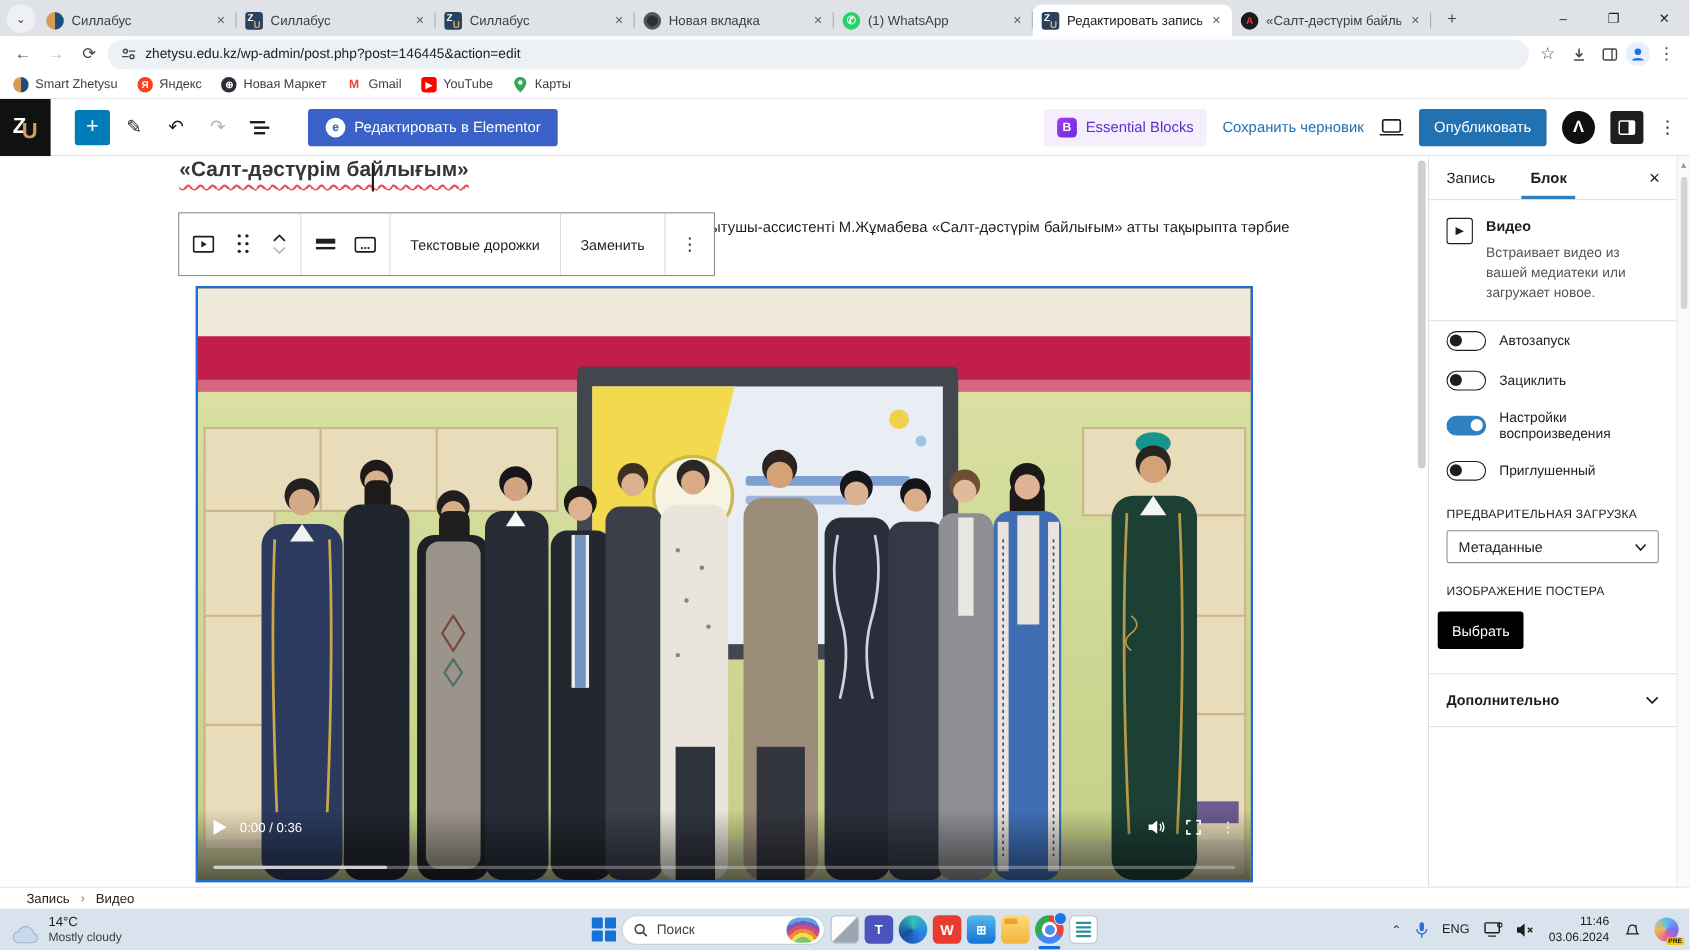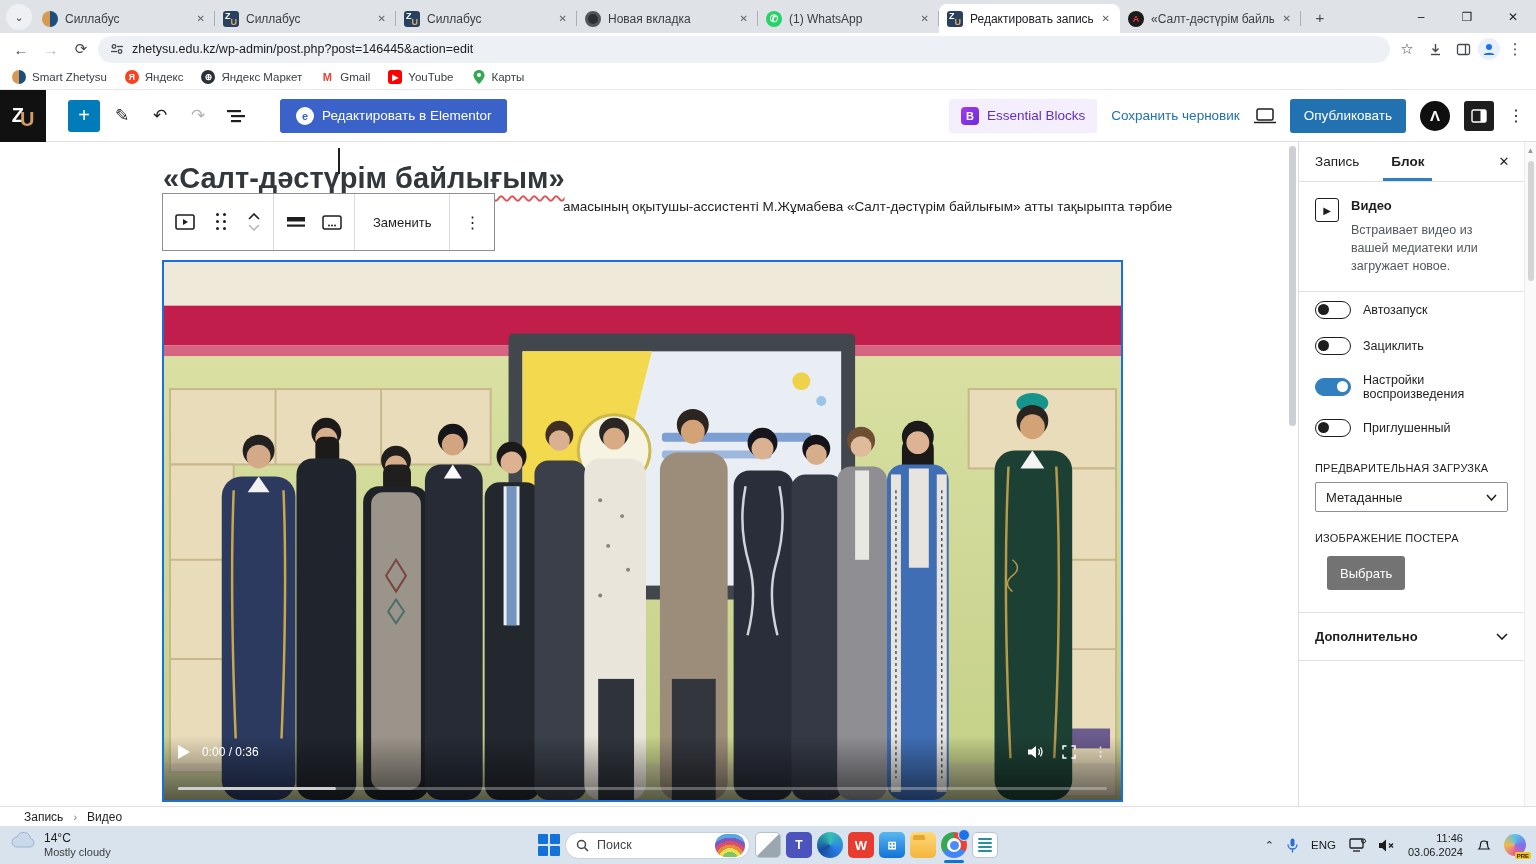--- a/index.html
+++ b/index.html
@@ -58,34 +58,34 @@
   .save-draft { color:#2271b1; font-size:13.5px; }
   .preview-ic { color:#1e1e1e; display:flex; }
   .publish-btn { height:34px; background:#2271b1; border-radius:3px; color:#fff; font-size:13.5px; display:flex; align-items:center; padding:0 14px; }
   .astra-ic { width:30px; height:30px; border-radius:50%; background:#0f0f0f; color:#fff; display:flex; align-items:center; justify-content:center; font-size:15px; font-weight:bold; }
   .panel-toggle { width:30px; height:30px; border-radius:3px; background:#1e1e1e; display:flex; align-items:center; justify-content:center; }
   .kebab { color:#1e1e1e; font-size:16px; letter-spacing:0; }
 
   
   .content { flex:1; display:flex; min-height:0; }
   .editor { flex:1; position:relative; background:#fff; overflow:hidden; }
-  .post-title { position:absolute; left:163px; top:2px; font-size:29px; color:#32373c; text-decoration:underline; text-decoration-style:wavy; text-decoration-color:#e65054; text-decoration-thickness:1.5px; text-underline-offset:7px;margin-top:18px; }
+  .post-title { position:absolute; left:163px; top:2px; font-size:19px; color:#32373c; text-decoration:underline; text-decoration-style:wavy; text-decoration-color:#e65054; text-decoration-thickness:1.5px; text-underline-offset:7px; }
   .title-caret { position:absolute; left:338px; top:6px; width:1.5px; height:26px; background:#1e1e1e; }
   .post-par { position:absolute; left:563px; top:57px; width:560px; font-size:13.5px; color:#1e1e1e; white-space:nowrap; }
 
   .block-toolbar { position:absolute; left:162px; top:51px; height:58px; background:#fff; border:1px solid #8c8f94; display:flex; z-index:5; }
   .bt-group { display:flex; align-items:center; border-right:1px solid #dcdcde; padding:0 4px; }
   .bt-group:last-child { border-right:none; }
   .bt-btn { min-width:36px; height:48px; display:flex; align-items:center; justify-content:center; color:#1e1e1e; }
   .bt-text { font-size:13px; color:#1e1e1e; padding:0 14px; }
   .bt-movers { display:flex; flex-direction:column; align-items:center; justify-content:center; gap:4px; width:30px; }
   .drag-dots { display:grid; grid-template-columns:4px 4px; grid-auto-rows:4px; gap:3px; }
   .drag-dots i { width:3px; height:3px; border-radius:50%; background:#1e1e1e; }
 
-  .video-block { position:absolute; left:162px; top:118px; width:961px; height:542px; border:2px solid #1a6fdb; background:#404040; }
+  .video-block { position:absolute; left:178px; top:118px; width:961px; height:542px; border:2px solid #1a6fdb; background:#404040; }
   .video-scene { position:absolute; inset:0; width:100%; height:100%; }
   .video-controls { position:absolute; left:0; right:0; bottom:0; height:64px; background:linear-gradient(transparent, rgba(0,0,0,.55)); }
   .vc-row { position:absolute; left:14px; right:14px; top:8px; display:flex; align-items:center; color:#fff; }
   .vc-time { font-size:12px; margin-left:12px; }
   .vc-right { margin-left:auto; display:flex; align-items:center; gap:18px; }
   .vc-progress { position:absolute; left:14px; right:14px; bottom:10px; height:3px; background:rgba(255,255,255,.3); border-radius:2px; }
   .vc-buffer { width:17%; height:100%; background:#cfcfcf; border-radius:2px; }
 
   .editor-scrollbar { position:absolute; right:2px; top:4px; width:7px; height:280px; background:#ccd0d4; border-radius:4px; }
 
@@ -102,34 +102,34 @@
   .sb-card-desc { font-size:12.5px; color:#50575e; line-height:1.45; }
   .sb-panel { padding:14px 16px 6px; display:flex; align-items:center; justify-content:space-between; font-weight:600; }
   .toggle-row { display:flex; align-items:center; gap:12px; padding:9px 16px; }
   .toggle { width:36px; height:18px; border-radius:9px; border:1.5px solid #1e1e1e; position:relative; flex:none; background:#fff; }
   .toggle i { position:absolute; top:2px; left:2px; width:11px; height:11px; border-radius:50%; background:#1e1e1e; }
   .toggle.on { background:#2f7fc1; border-color:#2f7fc1; }
   .toggle.on i { left:auto; right:2px; background:#fff; }
   .toggle-label { font-size:12.5px; }
   .sb-label { padding:16px 16px 6px; font-size:11px; font-weight:400; letter-spacing:.2px; }
   .sb-select { margin:2px 16px 4px; height:30px; border:1px solid #8c8f94; border-radius:2px; display:flex; align-items:center; justify-content:space-between; padding:0 10px; font-size:13px; }
-  .sb-btn { margin:6px 28px 18px; height:34px; background:#737373; border-radius:3px; color:#fff; font-size:13px; display:inline-flex; align-items:center; padding:0 13px; align-self:flex-start; }
+  .sb-btn { margin:6px 8px 18px; height:34px; background:#000000; border-radius:3px; color:#fff; font-size:13px; display:inline-flex; align-items:center; padding:0 13px; align-self:flex-start; }
   .sb-divider { height:1px; background:#e0e0e0; margin-top:4px; }
   .sb-adv { padding:16px; display:flex; align-items:center; justify-content:space-between; font-weight:600; border-bottom:1px solid #e0e0e0; }
   .sb-scroll { width:12px; flex:none; background:#fafafa; border-left:1px solid #ececec; display:flex; flex-direction:column; align-items:center; padding-top:4px; }
   .sb-scroll .arr { font-size:8px; color:#9a9a9a; }
   .sb-scroll .thumb { width:6px; height:120px; background:#d4d4d4; border-radius:3px; margin-top:6px; }
 
   
   .crumbbar { height:20px; background:#fff; border-top:1px solid #e0e0e0; display:flex; align-items:center; gap:10px; padding:0 24px; font-size:12px; color:#1e1e1e; flex:none; }
   .crumb-sep { color:#757575; font-size:11px; }
 
   
   .taskbar { height:38px; background:#d8e3ed; display:flex; align-items:center; padding:0 10px; flex:none; position:relative; }
-  .weather { display:flex; align-items:flex-start; gap:8px; }
+  .weather { display:flex; align-items:flex-end; gap:8px; }
   .weather-txt { line-height:1.2; }
   .weather-temp { font-size:12px; color:#1c1c1c; }
   .weather-desc { font-size:11px; color:#3c3c3c; }
   .tb-center { position:absolute; left:50%; transform:translateX(-50%); display:flex; align-items:center; gap:5px; }
   .start-ic { width:22px; height:22px; display:grid; grid-template-columns:10px 10px; grid-auto-rows:10px; gap:1.5px; }
   .start-ic i { background:#1372d8; border-radius:1px; }
   .tb-search { width:185px; height:27px; background:#fff; border:1px solid #c6d2dc; border-radius:14px; display:flex; align-items:center; gap:8px; padding:0 4px 0 10px; font-size:12.5px; color:#444; }
   .tb-search .rainbow { margin-left:auto; width:30px; height:23px; border-radius:12px; background:radial-gradient(circle at 50% 110%, #7ec46a 0 26%, #e8e04f 26% 38%, #e88c3a 38% 50%, #d84f6e 50% 62%, #7e57c2 62% 74%, #58a7e0 74% 100%); }
   .tb-ic { width:26px; height:26px; border-radius:5px; display:flex; align-items:center; justify-content:center; font-size:13px; font-weight:bold; color:#fff; position:relative; }
   .tb-taskview { background:linear-gradient(135deg,#fdfdfd 48%, #9aa6b0 52%); border:1px solid #b9c2ca; }
@@ -249,21 +249,21 @@
     <div class="bm">
       <span class="bm-ic" style="border-radius:50%;background:conic-gradient(#1d4f7c 0 50%, #d79a53 50% 100%);"></span>
       <span>Smart Zhetysu</span>
     </div>
     <div class="bm">
       <span class="bm-ic" style="border-radius:50%;background:#fc3f1d;">Я</span>
       <span>Яндекс</span>
     </div>
     <div class="bm">
       <span class="bm-ic" style="border-radius:50%;background:#2b2f36;">⊕</span>
-      <span>Яндекс Маркет</span>
+      <span>Новая Маркет</span>
     </div>
     <div class="bm">
       <span class="bm-ic" style="background:#fff;color:#ea4335;font-size:11px;">M</span>
       <span>Gmail</span>
     </div>
     <div class="bm">
       <span class="bm-ic" style="background:#ff0000;font-size:8px;">▶</span>
       <span>YouTube</span>
     </div>
     <div class="bm">
@@ -366,20 +366,23 @@
           <div class="bt-btn">
             <svg class="ic" width="20" height="15" viewBox="0 0 20 15">
                 <rect x="1" y="1" width="18" height="13" rx="2" fill="none" stroke="#1e1e1e" stroke-width="1.5"></rect>
                 <circle cx="7" cy="10.5" r="1" fill="#1e1e1e"></circle>
                 <circle cx="10" cy="10.5" r="1" fill="#1e1e1e"></circle>
                 <circle cx="13" cy="10.5" r="1" fill="#1e1e1e"></circle>
               </svg>
           </div>
         </div>
         <div class="bt-group">
+          <div class="bt-text">Текстовые дорожки</div>
+        </div>
+        <div class="bt-group">
           <div class="bt-text">Заменить</div>
         </div>
         <div class="bt-group">
           <div class="bt-btn">⋮</div>
         </div>
       </div>
 
       <div class="video-block">
         <svg class="video-scene" viewBox="0 0 961 542" preserveAspectRatio="none">
           <defs>

